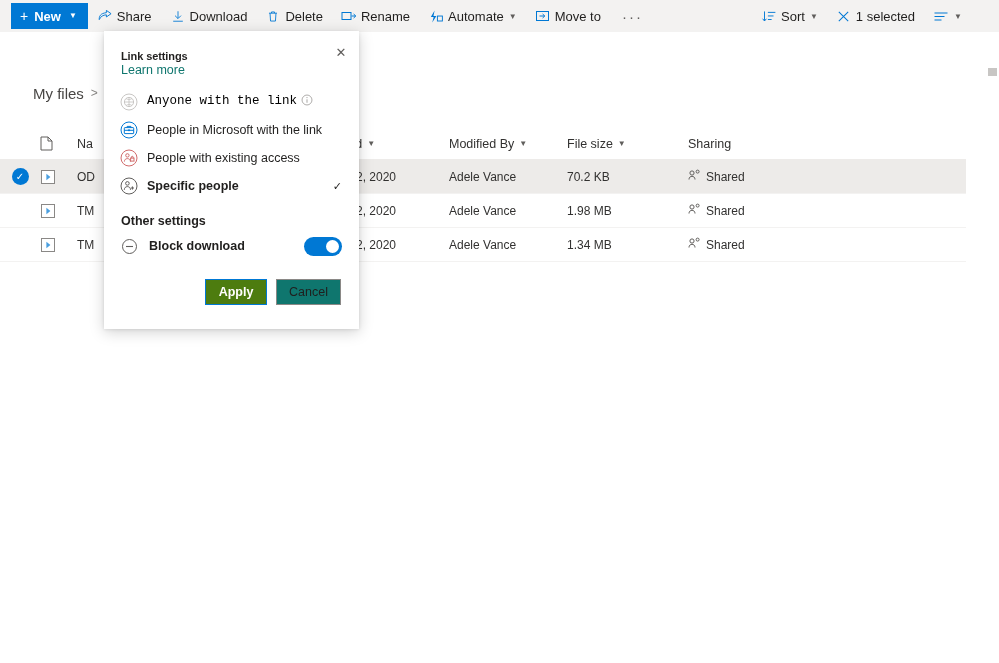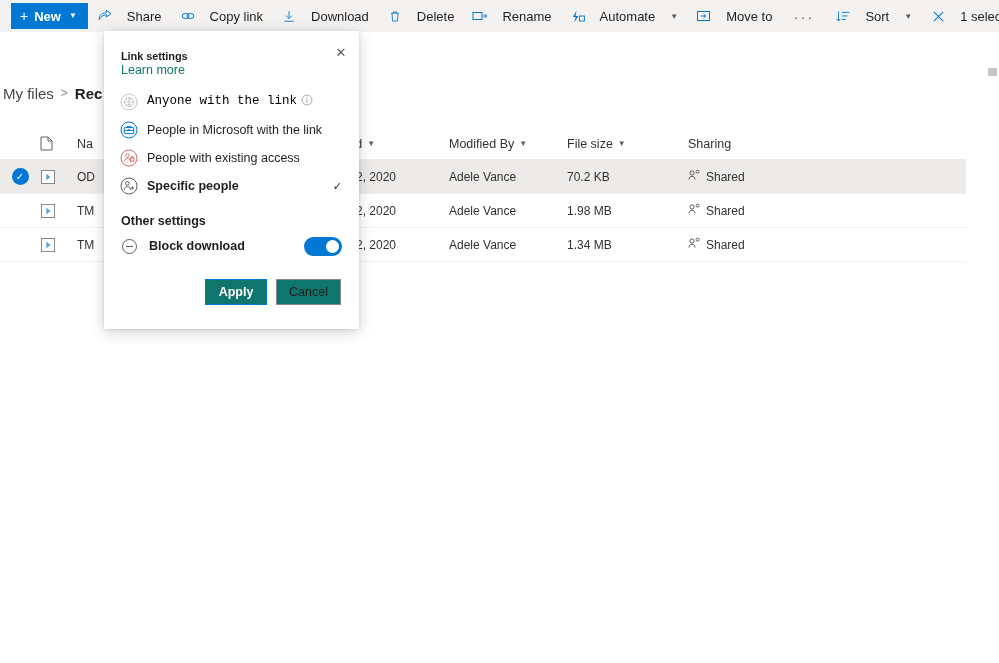--- a/index.html
+++ b/index.html
@@ -60,21 +60,21 @@
     font-weight: normal;
   }
   .new-button .chev {
     font-size: 8px;
     line-height: 1;
     margin-left: 2px;
   }
   .cmd-item {
     display: flex;
     align-items: center;
-    gap: 14px;
+    gap: 4px;
     height: 32px;
     padding: 0 9px;
     font-size: 13px;
     color: #201f1e;
     cursor: pointer;
     white-space: nowrap;
   }
   .cmd-item .ico {
     display: inline-flex;
     align-items: center;
@@ -94,27 +94,27 @@
     font-size: 15px;
     padding: 0 12px;
   }
   .cmd-item.info-only {
     padding: 0 10px;
   }
 
   
   #breadcrumb {
     position: absolute;
-    left: 0; top: 78px;
+    left: 12px; top: 78px;
     height: 30px;
     display: flex;
     align-items: center;
     font-size: 15px;
     color: #323130;
-    padding-left: 3px;
+    padding-left: 21px;
   }
   #breadcrumb .crumb { cursor: pointer; color: #484644; }
   #breadcrumb .crumb.current { color: #201f1e; font-weight: bold; }
   #breadcrumb .sep { margin: 0 7px; color: #8a8886; font-size: 12px; }
 
   
   #filelist {
     position: absolute;
     left: 0; top: 128px;
     width: 966px;
@@ -309,21 +309,21 @@
     padding: 0 12px;
     font-size: 12.5px;
     font-family: "Liberation Sans", sans-serif;
     cursor: pointer;
     box-sizing: border-box;
     display: inline-flex;
     align-items: center;
     justify-content: center;
   }
   .btn.primary {
-    background: #0f766e;
+    background: #4d7c0f;
     color: #ffffff;
     border: 1px solid #0078d4;
     font-weight: bold;
   }
   .btn.secondary {
     background: #0f766e;
     color: #201f1e;
     border: 1px solid #8a8886;
   }
 </style>
@@ -341,29 +341,20 @@
 
     <div class="cmd-item">
       <span class="ico">
         <svg width="15" height="15" viewBox="0 0 16 16">
             <path d="M10 1.5 15 5l-5 3.5V6.2C6.4 6.4 4 7.9 2.4 11.3 2.2 8 3.4 4.6 10 3.9z" fill="none" stroke="#0078d4" stroke-width="1"></path>
           </svg>
       </span>
       <span>Share</span>
     </div>
 
-    <div class="cmd-item">
-      <span class="ico">
-        <svg width="16" height="16" viewBox="0 0 16 16">
-            <ellipse cx="5.6" cy="8" rx="3.4" ry="2.6" fill="none" stroke="#0078d4" stroke-width="1"></ellipse>
-            <ellipse cx="10.4" cy="8" rx="3.4" ry="2.6" fill="none" stroke="#0078d4" stroke-width="1"></ellipse>
-          </svg>
-      </span>
-      <span>Copy link</span>
-    </div>
 
     <div class="cmd-item">
       <span class="ico">
         <svg width="14" height="15" viewBox="0 0 16 16">
             <path d="M8 2v8M4.6 7 8 10.4 11.4 7M2.5 13.4h11" fill="none" stroke="#0078d4" stroke-width="1"></path>
           </svg>
       </span>
       <span>Download</span>
     </div>
 

